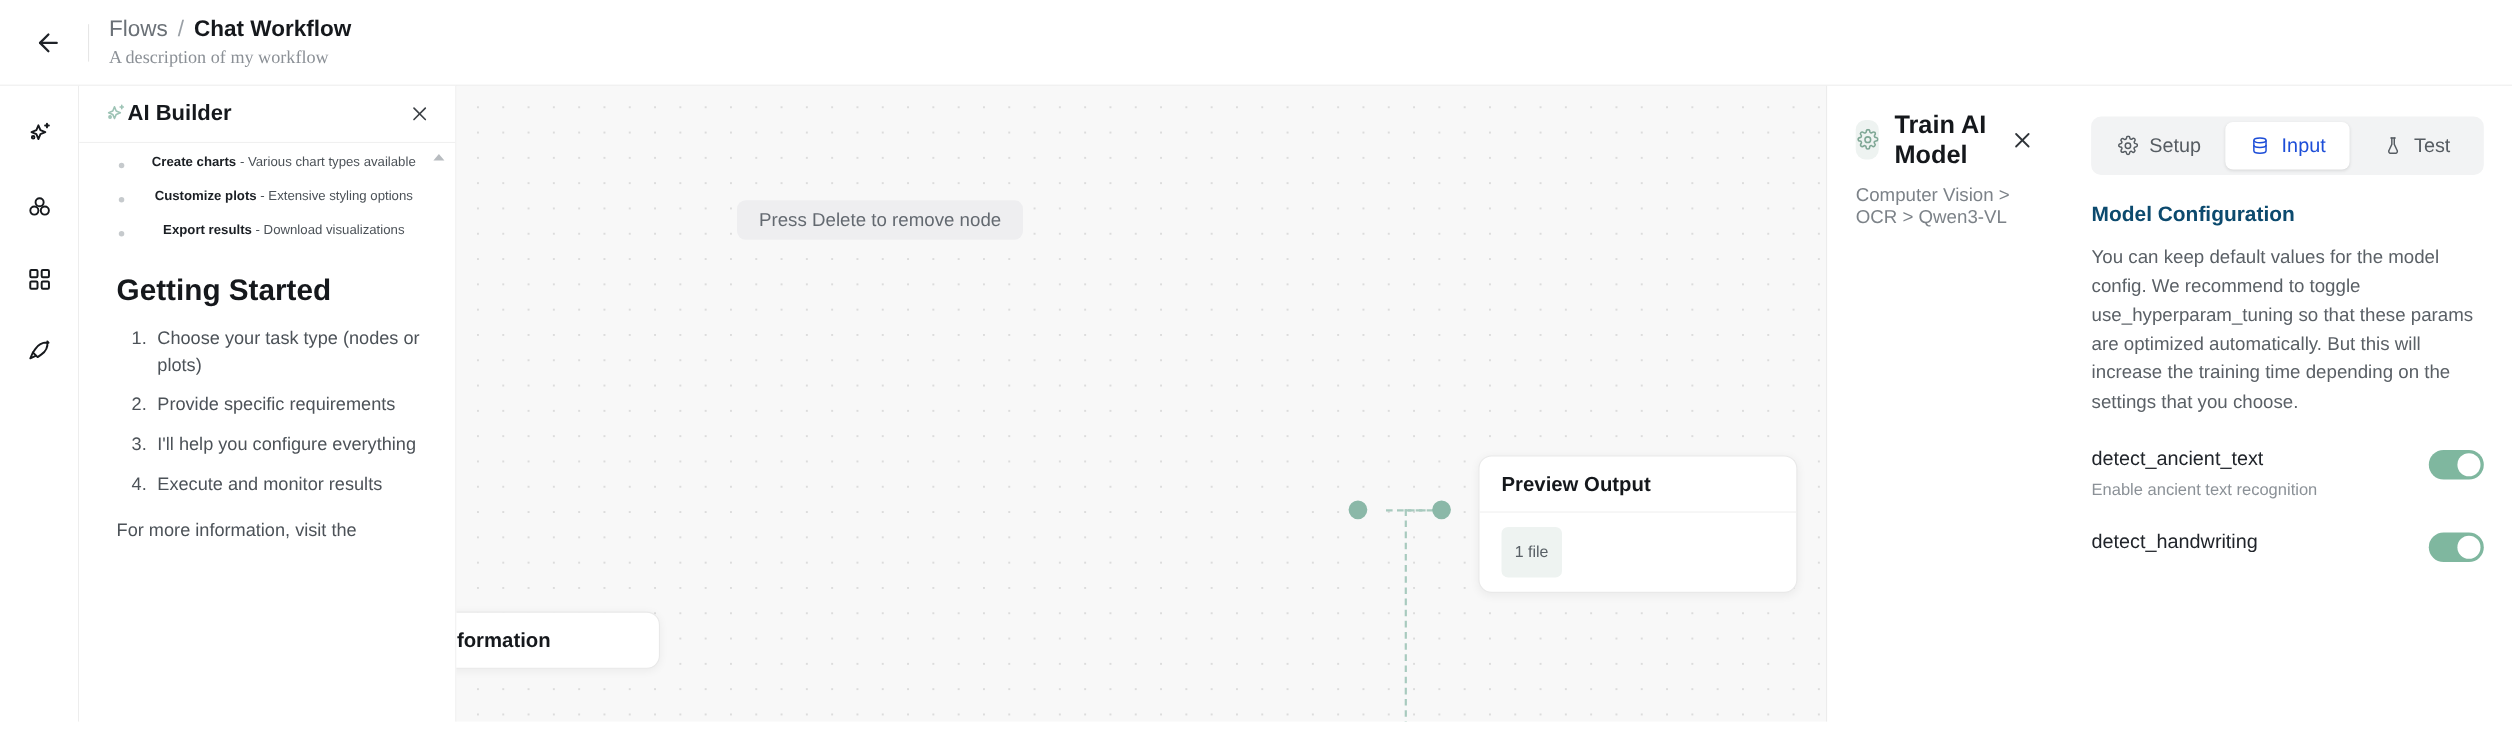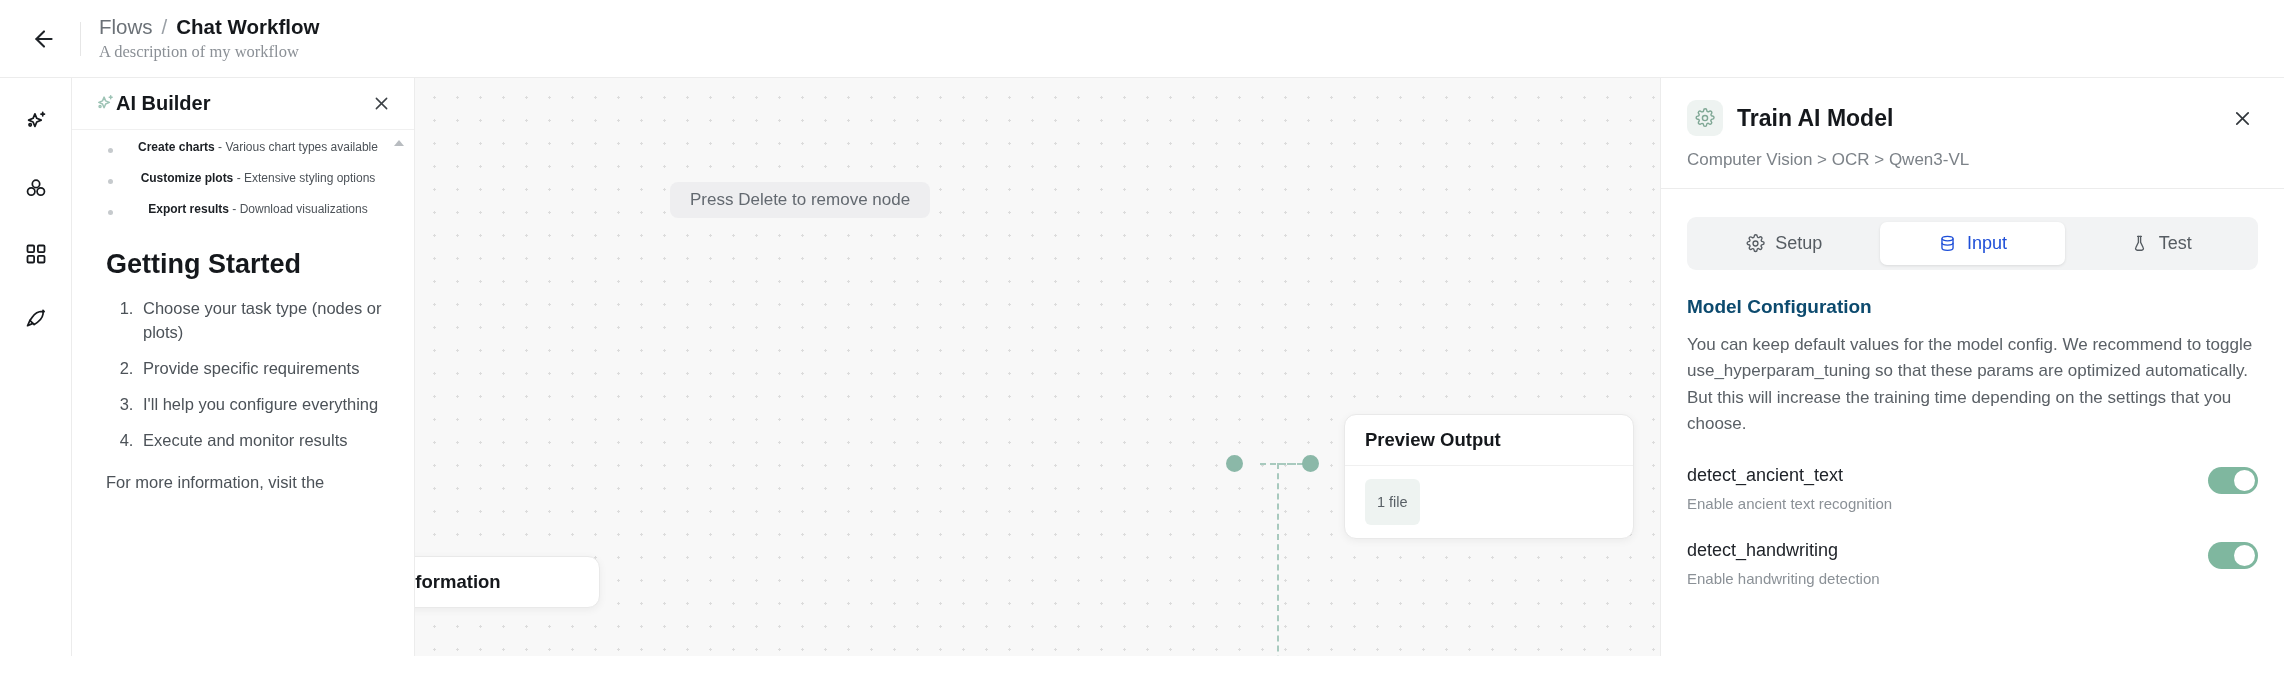--- a/index.html
+++ b/index.html
@@ -123,21 +123,21 @@
   .port {
     position: absolute; width: 17px; height: 17px; border-radius: 50%;
     background: #8bb8a8; border: 2px solid #8bb8a8;
   }
   .edge { position: absolute; border: 0; border-top: 2.5px dashed #a8cabe; }
   .edge.v { border: 0; border-left: 2.5px dashed #a8cabe; }
 
   
   .right-panel {
     width: 624px; flex: 0 0 624px; background: #fff;
-    border-left: 1px solid #ececec; display: flex; flex-direction: column; min-height: 0;
+    border-left: 1px solid #ececec; display: flex; flex-direction: row; min-height: 0;
   }
   .rp-head { padding: 22px 26px 0 26px; }
   .rp-title-row { display: flex; align-items: center; gap: 14px; }
   .rp-badge { width: 36px; height: 36px; border-radius: 9px; background: #eef3f1; display: flex; align-items: center; justify-content: center; }
   .rp-title { font-size: 23px; font-weight: 700; color: #15181c; flex: 1 1 auto; }
   .rp-close { width: 32px; height: 32px; display: flex; align-items: center; justify-content: center; border-radius: 6px; cursor: pointer; color: #30353a; }
   .rp-breadcrumb { font-size: 17px; color: #7c8288; margin: 14px 0 18px 0; }
   .rp-divider { height: 1px; background: #ececec; }
   .rp-scroll { flex: 1 1 auto; overflow: hidden; padding: 28px 26px 0 26px; min-height: 0; }
   .tabs { display: flex; background: #f2f3f4; border-radius: 9px; padding: 5px; gap: 4px; }
@@ -365,21 +365,20 @@
             <div class="field-help">Enable ancient text recognition</div>
           </div>
           <div class="toggle">
               <div class="knob"></div>
             </div>
         </div>
 
         <div class="field-row">
           <div class="field-text">
             <div class="field-label">detect_handwriting</div>
-            <div class="field-help">Enable handwriting detection</div>
           </div>
           <div class="toggle">
               <div class="knob"></div>
             </div>
         </div>
       </div>
     </div>
 
   </div>
 </div>

